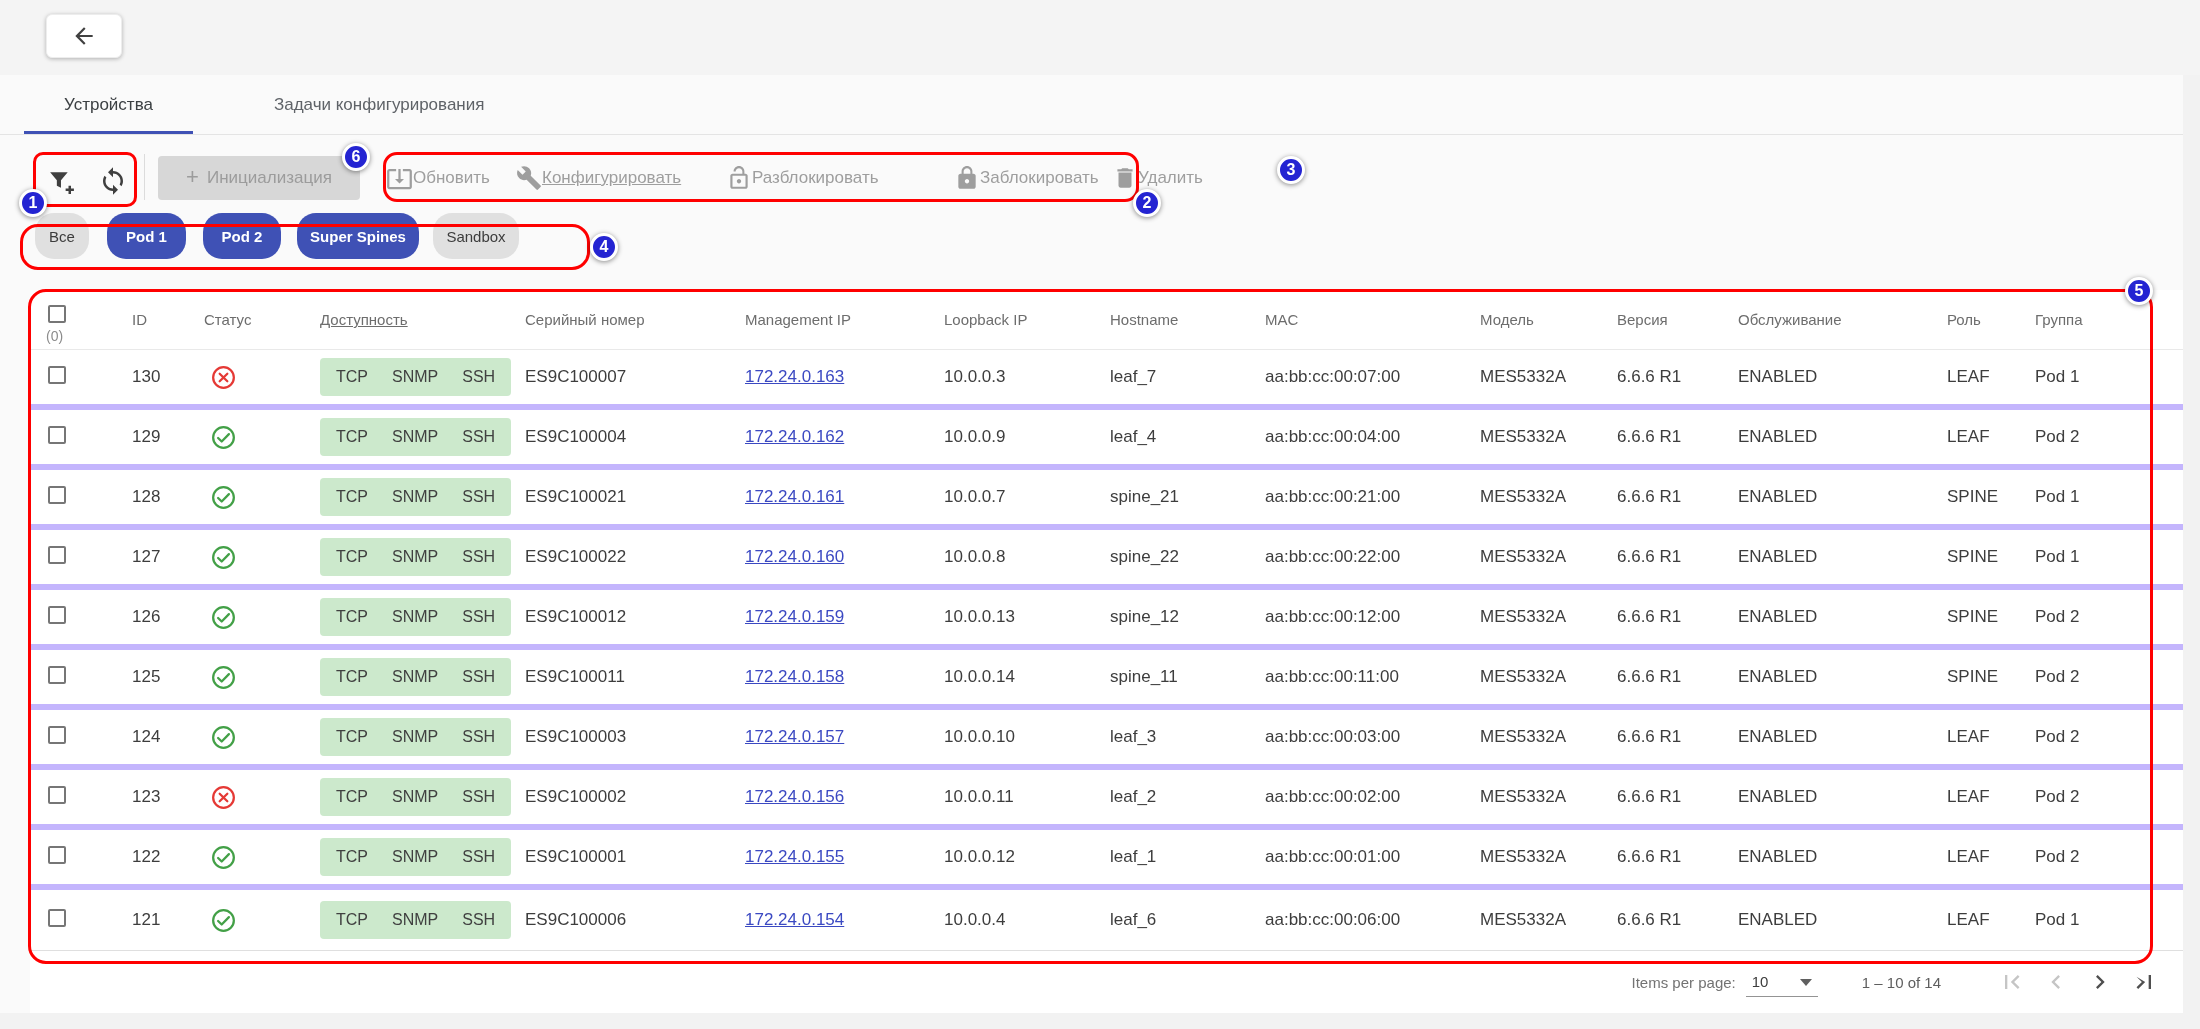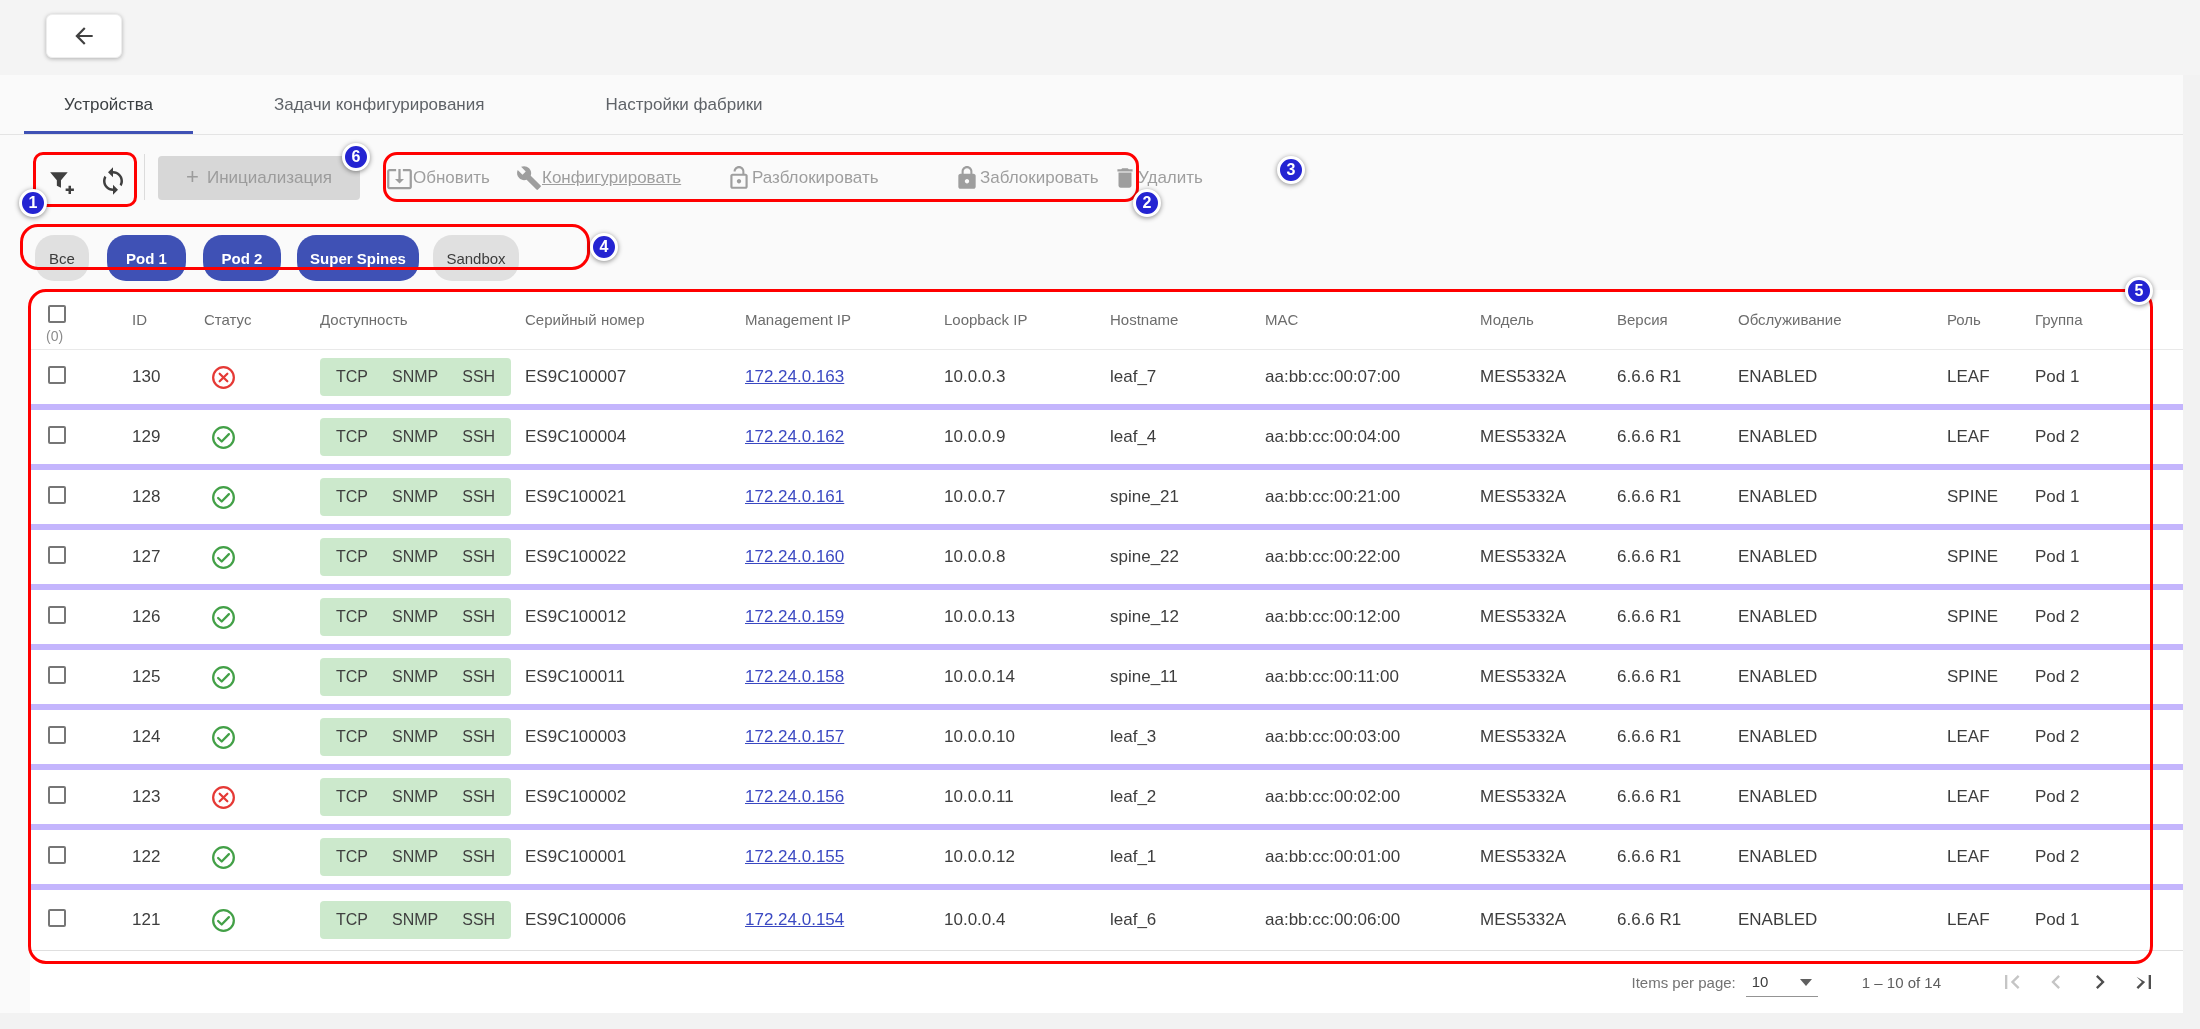--- a/index.html
+++ b/index.html
@@ -36,41 +36,41 @@
   .init-btn .plus{font-size:22px;line-height:1;margin-top:-2px;}
   .action-btn{position:absolute;top:163px;height:30px;display:flex;align-items:center;gap:0;
               color:#9e9e9e;font-size:17px;background:none;border:none;font-family:inherit;padding:0;}
   #act-update{left:386px;}
   #act-configure{left:516px;text-decoration:underline;}
   #act-unlock{left:726px;}
   #act-lock{left:954px;}
   #act-delete{left:1112px;}
 
   
-  .chip{position:absolute;top:235px;height:46px;border-radius:19px;display:flex;align-items:center;
+  .chip{position:absolute;top:213px;height:46px;border-radius:19px;display:flex;align-items:center;
         justify-content:center;font-size:15px;font-weight:500;cursor:pointer;color:#3c3c3c;background:#e0e0e0;}
   .chip.selected{background:#3f51b5;color:#fff;font-weight:600;}
   .chip.p0{left:35px;width:54px;}
   .chip.p1{left:107px;width:79px;}
   .chip.p2{left:203px;width:78px;}
   .chip.p3{left:297px;width:122px;}
   .chip.p4{left:433px;width:86px;}
 
   
   .table-wrap{position:absolute;left:30px;top:290px;width:2153px;background:#fff;}
   .thead-row,.trow{display:grid;padding-left:16px;
     grid-template-columns:78px 80px 96px 225px 220px 199px 166px 155px 215px 137px 121px 209px 88px 1fr;
     align-items:center;}
   .thead-row{height:60px;border-bottom:1px solid #e9e9e9;color:#6d6d6d;font-size:15px;}
   .trow{height:60px;border-bottom:6px solid #c4b5fd;color:#3d3d3d;font-size:17px;}
   .trow:last-child{border-bottom:none;}
   .hc-check{display:flex;flex-direction:column;gap:5px;align-items:flex-start;margin-top:10px;}
   .hc-count{font-size:14px;color:#8c8c8c;}
   .hc-id,.c-id{padding-left:8px;}
-  .hc-avail{padding-left:20px;}
+  .hc-avail{padding-left:20px;text-decoration:underline;}
   .checkbox{width:18px;height:18px;border:2px solid #767676;border-radius:2px;background:#fff;
             display:inline-block;cursor:pointer;margin-left:2px;}
   .c-status svg{display:none;margin-left:6px;}
   .trow.st-ok .ic-ok{display:block;}
   .trow.st-error .ic-err{display:block;}
   .avail-pill{display:inline-flex;align-items:center;gap:24px;height:38px;padding:0 16px;border-radius:4px;
               background:#cce9cc;color:#404040;font-size:16px;margin-left:20px;}
   .ip-link{color:#3b49c2;font-weight:500;text-decoration:underline;cursor:pointer;}
 
   
@@ -114,21 +114,20 @@
         <path fill="#414141" d="M20 11H7.83l5.59-5.59L12 4l-8 8 8 8 1.41-1.41L7.83 13H20v-2z"></path>
       </svg>
     </div>
   </div>
 
   <div class="card"></div>
 
   <div class="tabbar">
     <div class="tab active">Устройства</div>
     <div class="tab">Задачи конфигурирования</div>
-    <div class="tab">Настройки фабрики</div>
   </div>
 
   <div class="icon-btn" id="filter-btn">
     <svg width="31" height="31" viewBox="0 0 30 30">
       <path fill="#3f3f3f" d="M4 6h17l-6.5 7.8V21l-4-2v-5.2L4 6z"></path>
       <path stroke="#3f3f3f" stroke-width="2.4" fill="none" d="M23 19v8M19 23h8"></path>
     </svg>
   </div>
   <div class="icon-btn" id="refresh-btn">
     <svg width="30" height="30" viewBox="0 0 24 24">

